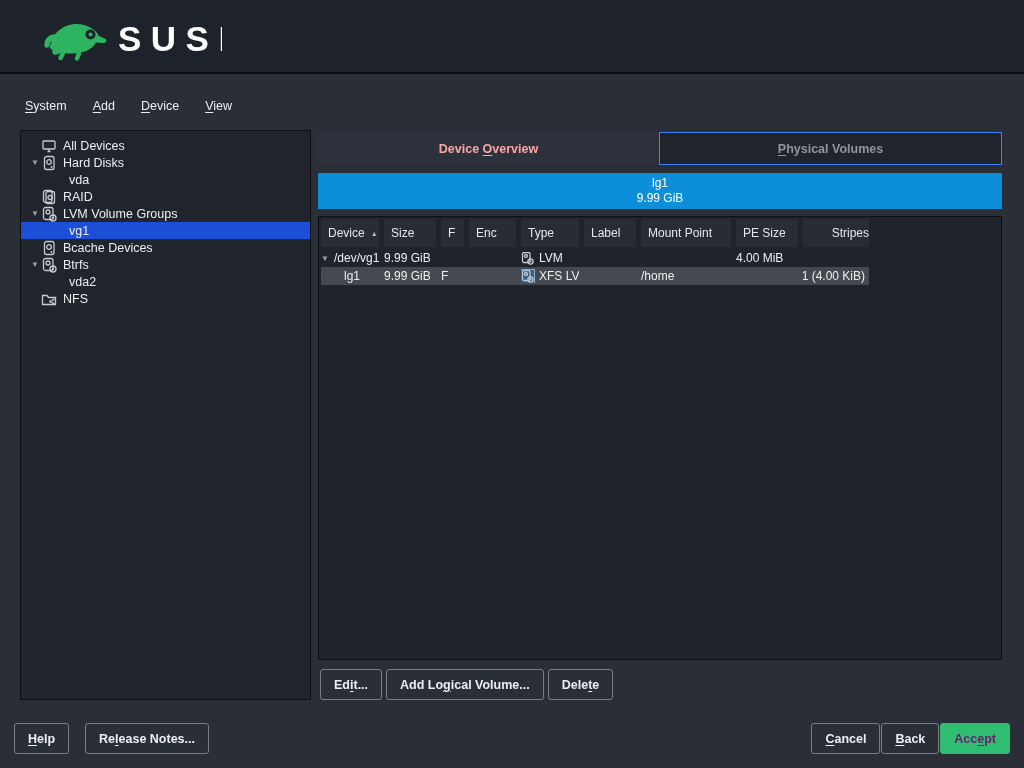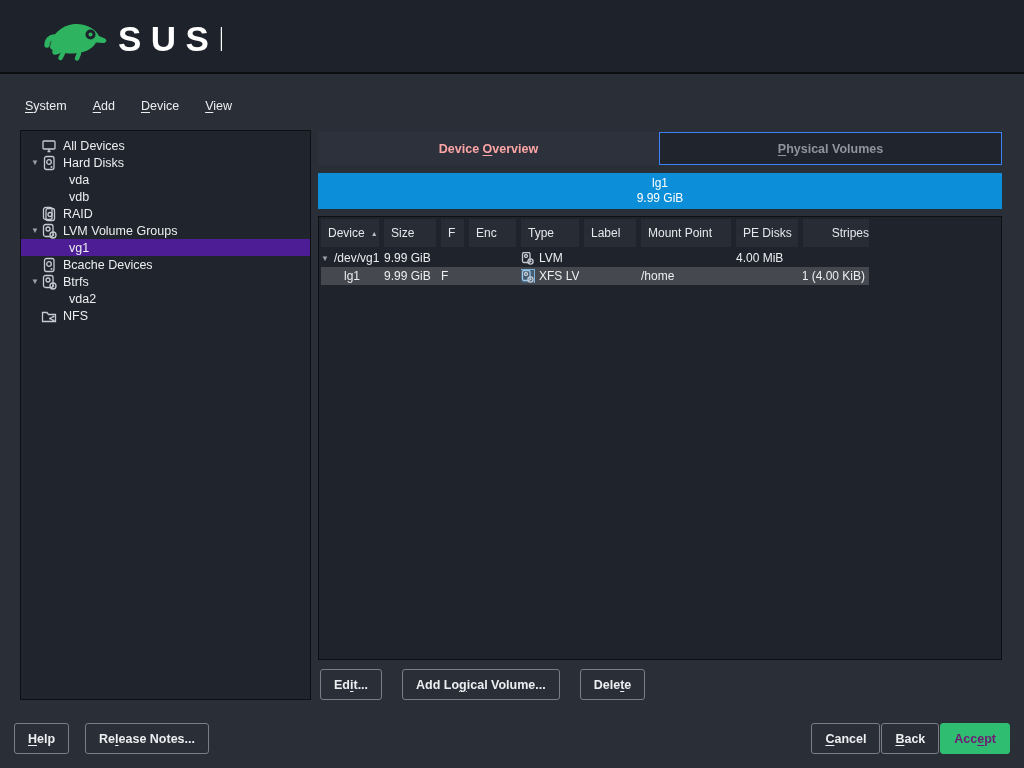--- a/index.html
+++ b/index.html
@@ -23,21 +23,21 @@
   
   .menubar { position:absolute; left:25px; top:99px; display:flex; gap:26px;justify-content:center; }
   .menu-item { color:#eceef0; cursor:default; }
 
   
   .sidebar {
     position:absolute; left:20px; top:130px; width:291px; height:570px;
     background:#20242c; border:1px solid #0d0f13; padding-top:6px;
   }
   .tree-item { display:flex; align-items:center; height:17px; position:relative; }
-  .tree-item.selected { background:#4c1d95; }
+  .tree-item.selected { background:#1d4ed8; }
   .expander { width:12px; margin-left:8px; font-size:8px; color:#9aa0a6; text-align:center; flex:0 0 12px; }
   .exp-spacer { flex:0 0 20px; }
   .ticon { flex:0 0 16px; height:16px; margin-right:6px; display:inline-flex; align-items:center; justify-content:center; }
   .tlabel { white-space:nowrap; }
   .tree-item.child .tlabel { margin-left:0; }
   .child-indent { flex:0 0 48px; }
 
   
   .tabs { position:absolute; left:318px; top:132px; width:684px; height:33px; display:flex; }
   .tab { flex:1; display:flex; align-items:center; justify-content:center; font-weight:700; }
@@ -74,21 +74,21 @@
   .type-ico.sel-ico rect.frame { stroke:#9fc9e8; }
   .type-ico.sel-ico { background:rgba(70,130,180,.35); outline:1px solid #7ab0d8; }
 
   
   .btn {
     height:31px; background:transparent; border:1px solid #7a7f86; border-radius:3px;
     color:#eceef0; font-family:"Liberation Sans",sans-serif; font-size:12.5px; font-weight:700;
     padding:0 13px; display:inline-flex; align-items:center; justify-content:center; cursor:default;
   }
   .btn.green { background:#2fbe71; border-color:#2fbe71; color:#701a75; }
-  .action-row { position:absolute; left:320px; top:669px; display:flex; gap:20px; }
+  .action-row { position:absolute; left:320px; top:669px; display:flex; gap:4px; }
   .footer-left { position:absolute; left:14px; top:723px; display:flex; gap:16px; }
   .footer-right { position:absolute; right:14px; top:723px; display:flex; gap:1px; }
 
   .tree-svg { stroke:#c6cad1; fill:none; stroke-width:1.3; }
   .tree-svg .fillpart { fill:#c6cad1; stroke:none; }
 </style>
 </head>
 <body>
 
 <div class="top-band">
@@ -136,24 +136,20 @@
         </svg>
     </span>
     <span class="tlabel">Hard Disks</span>
   </div>
 
   <div class="tree-item child">
     <span class="child-indent"></span>
     <span class="tlabel">vda</span>
   </div>
 
-  <div class="tree-item child">
-    <span class="child-indent"></span>
-    <span class="tlabel">vdb</span>
-  </div>
 
   <div class="tree-item">
     <span class="exp-spacer"></span>
     <span class="ticon">
       <svg class="tree-svg" width="16" height="16">
           <rect x="2.5" y="1.5" width="8.5" height="12" rx="2"></rect>
           <rect x="5" y="2.5" width="8.5" height="12" rx="2"></rect>
           <circle cx="9" cy="8.5" r="2"></circle>
         </svg>
     </span>
@@ -257,21 +253,21 @@
     <div class="th c4">
         <span>Type</span>
       </div>
     <div class="th c5">
         <span>Label</span>
       </div>
     <div class="th c6">
         <span>Mount Point</span>
       </div>
     <div class="th c7">
-        <span>PE Disks</span>
+        <span>PE Size</span>
       </div>
     <div class="th c8">
         <span>Stripes</span>
       </div>
   </div>
 
   <div class="trow">
     <div class="td c0">
       <span class="row-expander">▼</span>
       <span>/dev/vg1</span>

